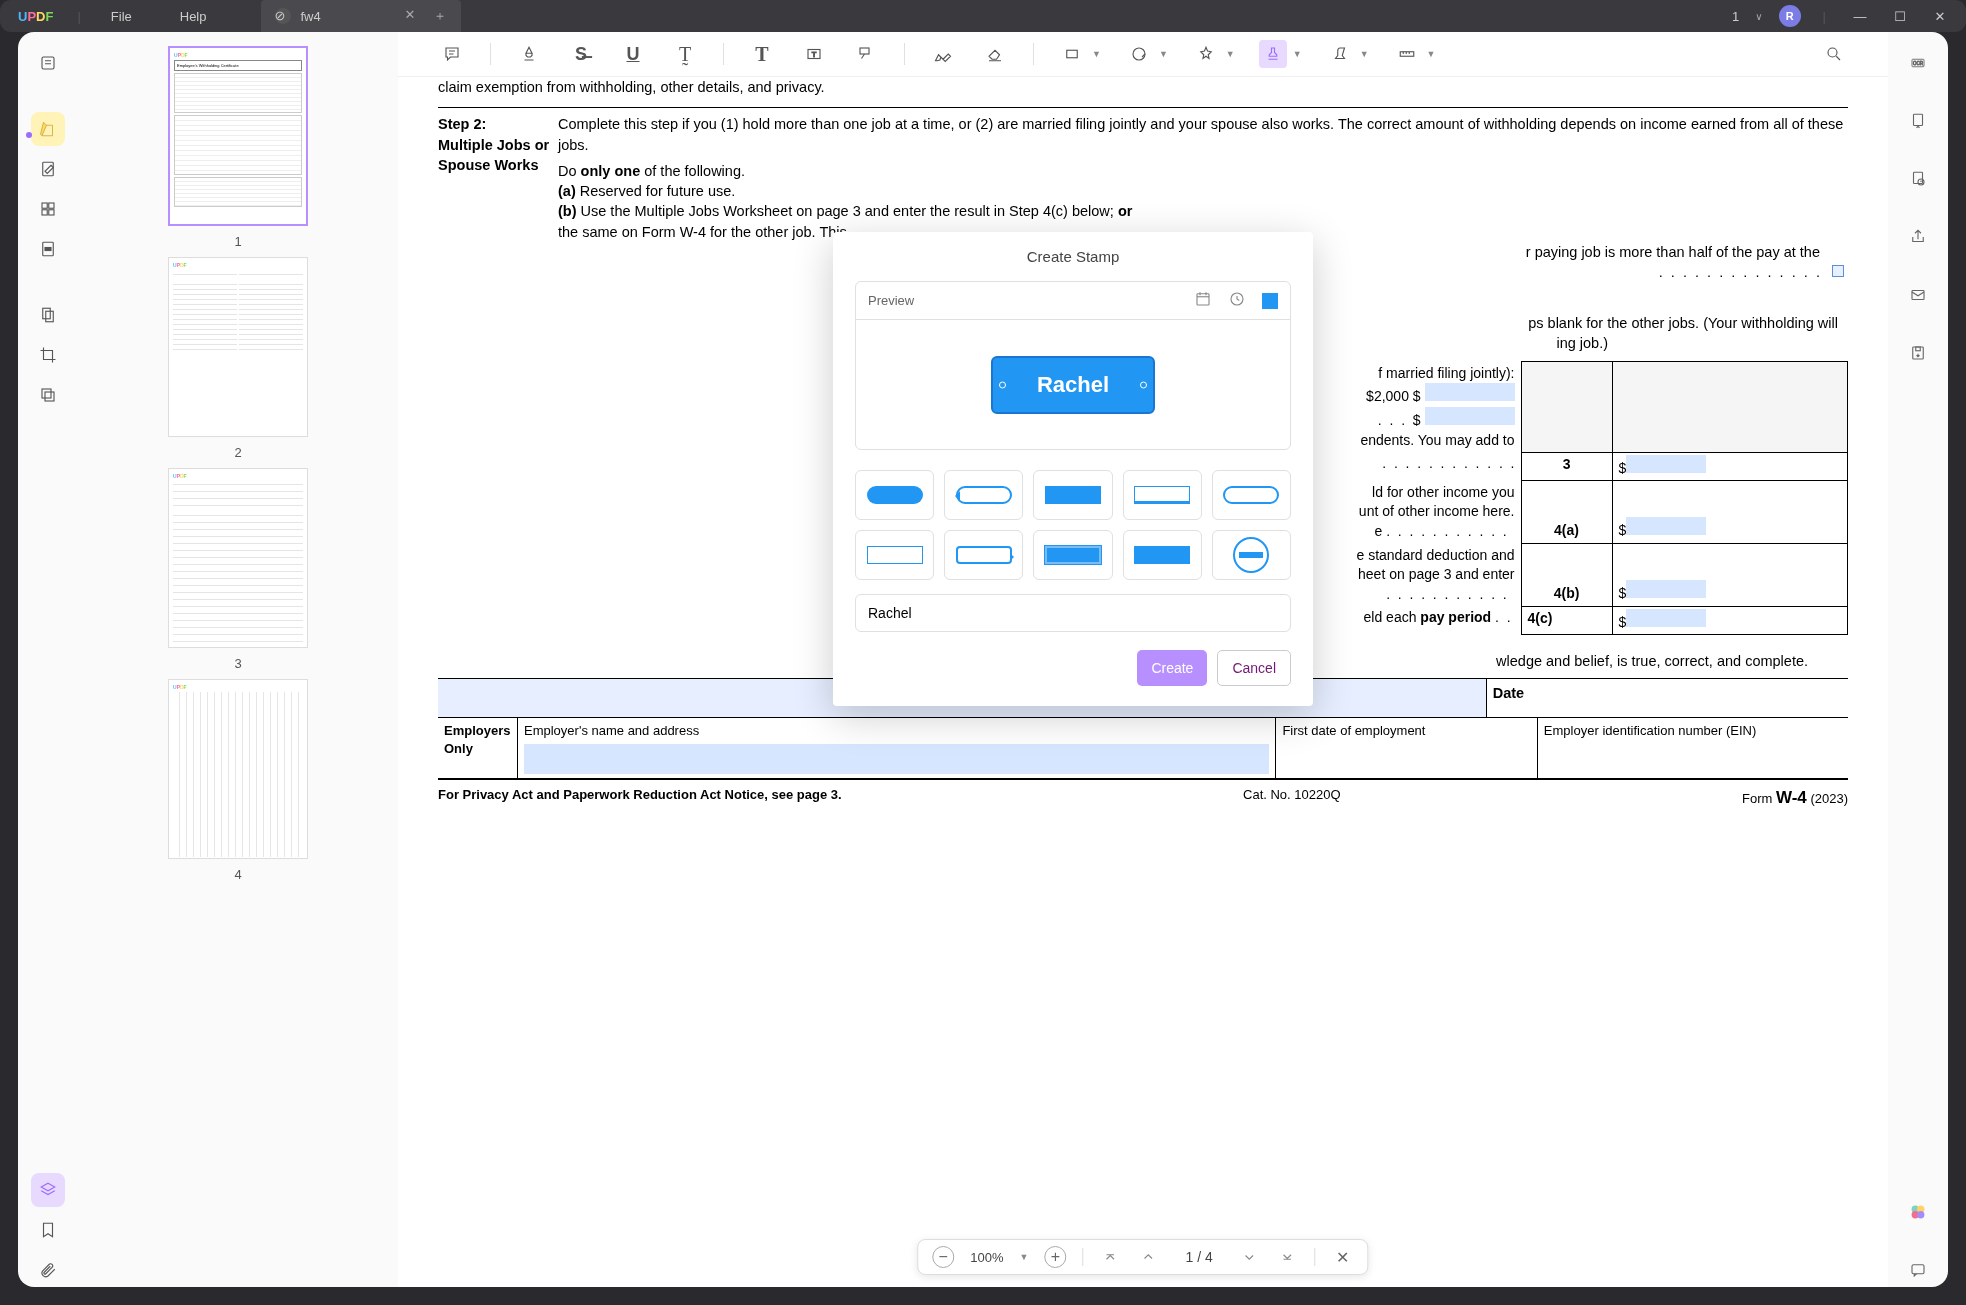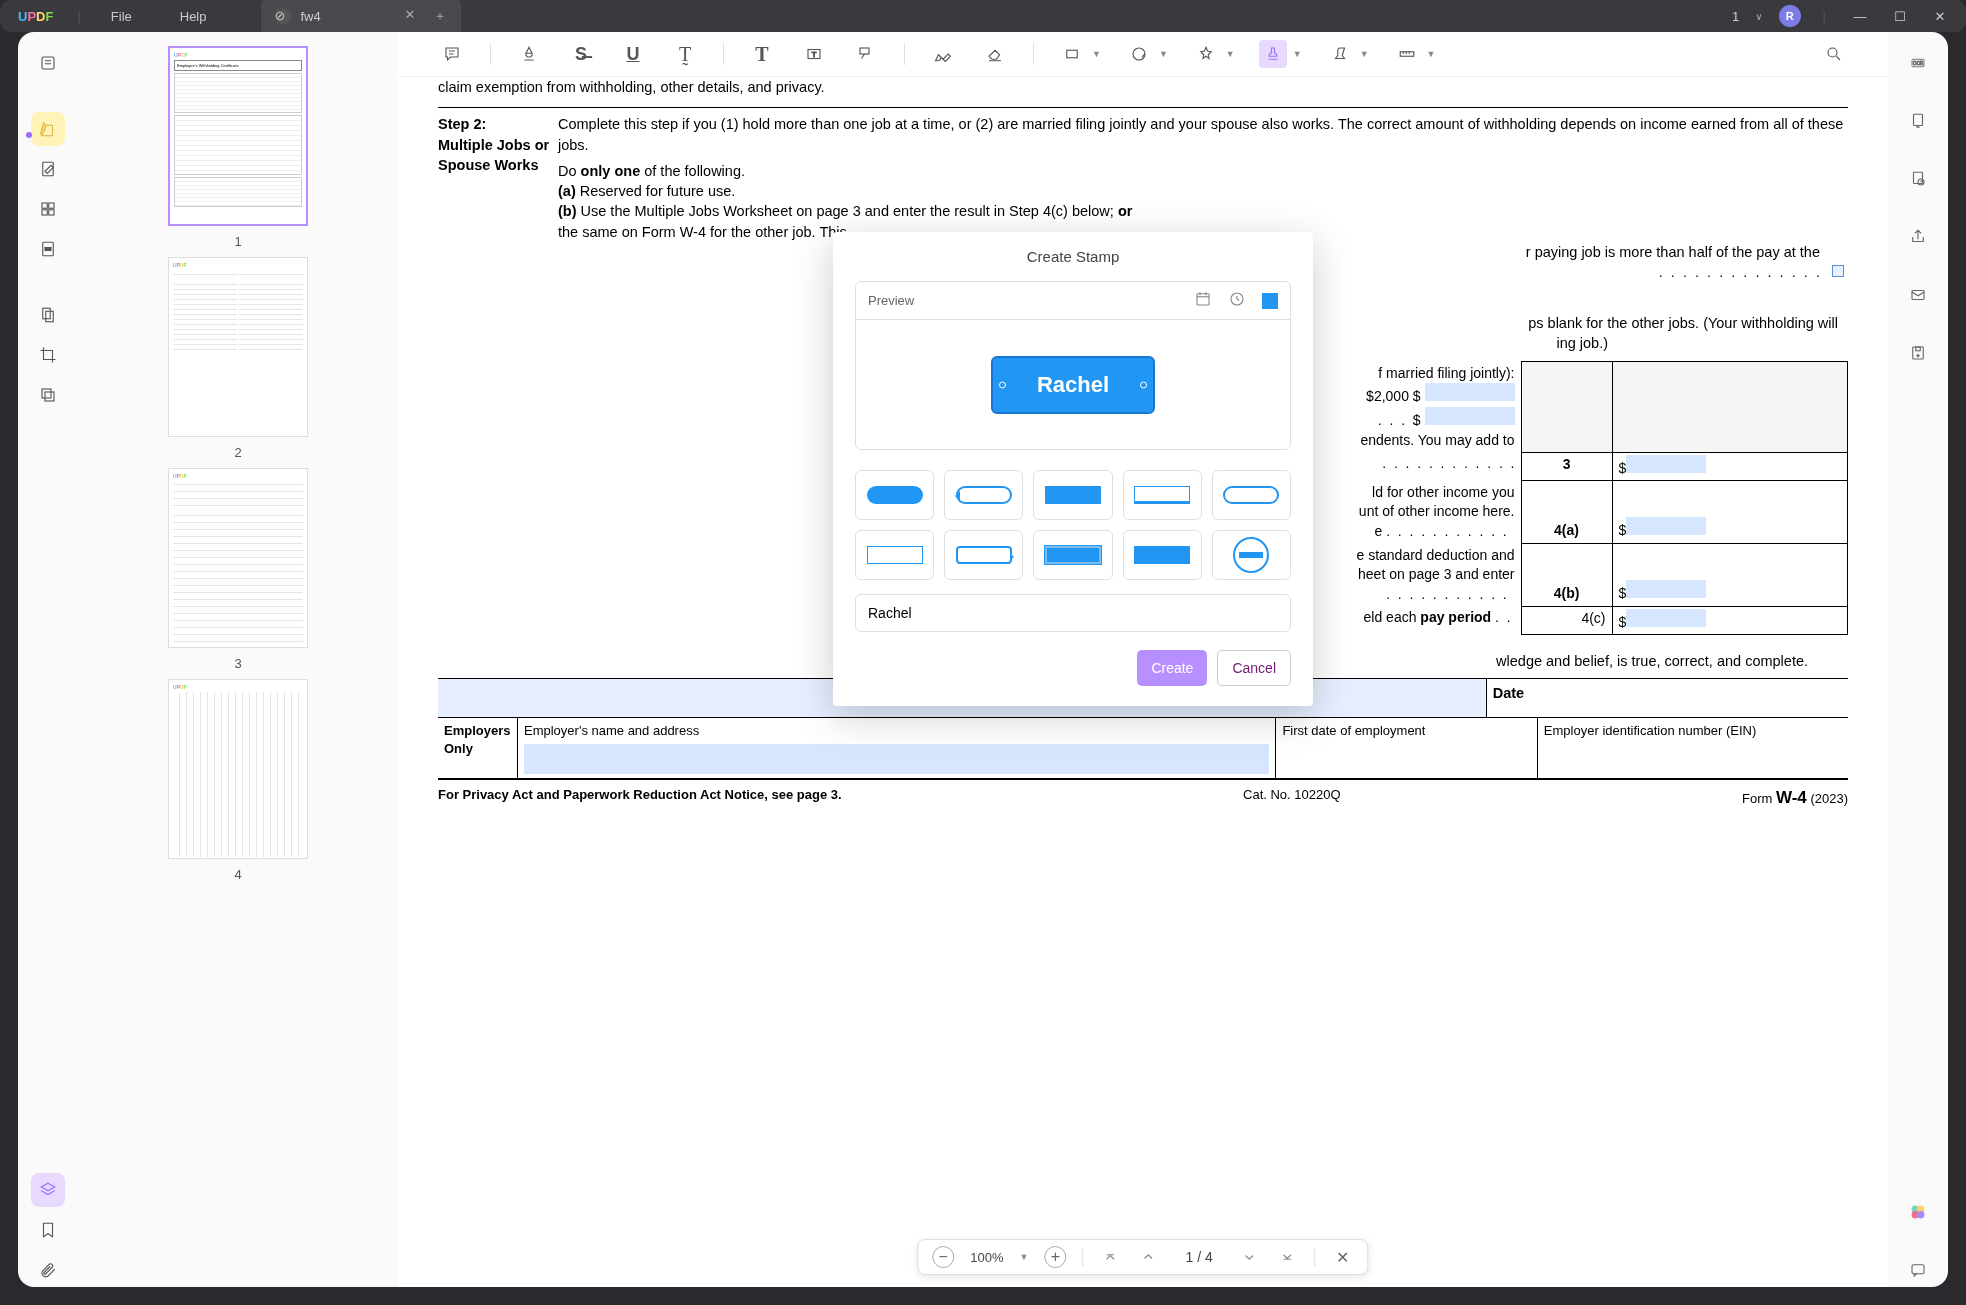--- a/index.html
+++ b/index.html
@@ -381,21 +381,21 @@
                 <td style="border:none;text-align:right;">
                   <div>e standard deduction and</div>
                   <div>heet on page 3 and enter</div>
                   <div>.&nbsp;&nbsp;.&nbsp;&nbsp;.&nbsp;&nbsp;.&nbsp;&nbsp;.&nbsp;&nbsp;.&nbsp;&nbsp;.&nbsp;&nbsp;.&nbsp;&nbsp;.&nbsp;&nbsp;.&nbsp;&nbsp;.&nbsp;&nbsp;</div>
                 </td>
                 <td style="text-align:center;font-weight:bold;vertical-align:bottom;">4(b)</td>
                 <td style="vertical-align:bottom;"><span>$</span><span class="form-fill" style="display:inline-block;width:80px;"></span></td>
               </tr>
           <tr>
                 <td style="border:none;text-align:right;"><span>eld each </span><b>pay period</b> .&nbsp;&nbsp;.&nbsp;</td>
-                <td style="text-align:right;font-weight:normal;margin-top:40px;">4(c)</td>
+                <td style="text-align:left;font-weight:bold;margin-top:40px;">4(c)</td>
                 <td><span>$</span><span class="form-fill" style="display:inline-block;width:80px;"></span></td>
               </tr>
         </tbody>
           </table>
         <div style="text-align:right;margin-top:16px;padding-right:40px;">wledge and belief, is true, correct, and complete.</div>
         <div class="sig-row" style="margin-top:6px;">
           <div style="flex:3;border-right:1px solid #000;background:#e6eeff;"></div>
           <div style="flex:1;padding:4px 6px;"><b>Date</b></div>
         </div>
         <div class="emp-row">

